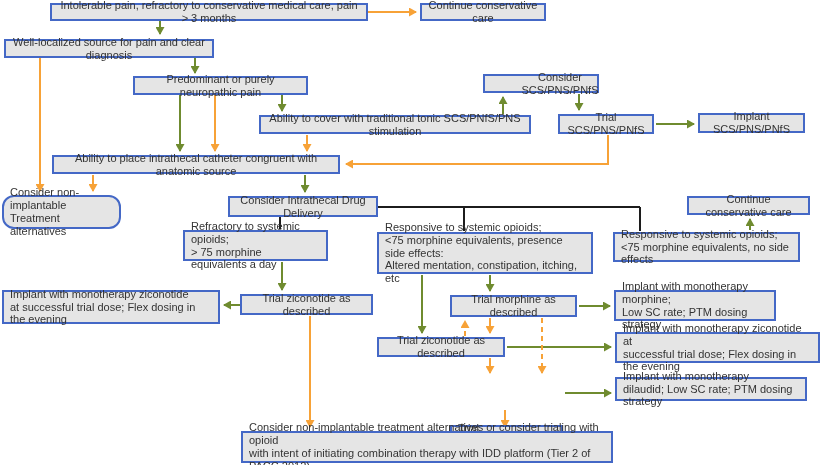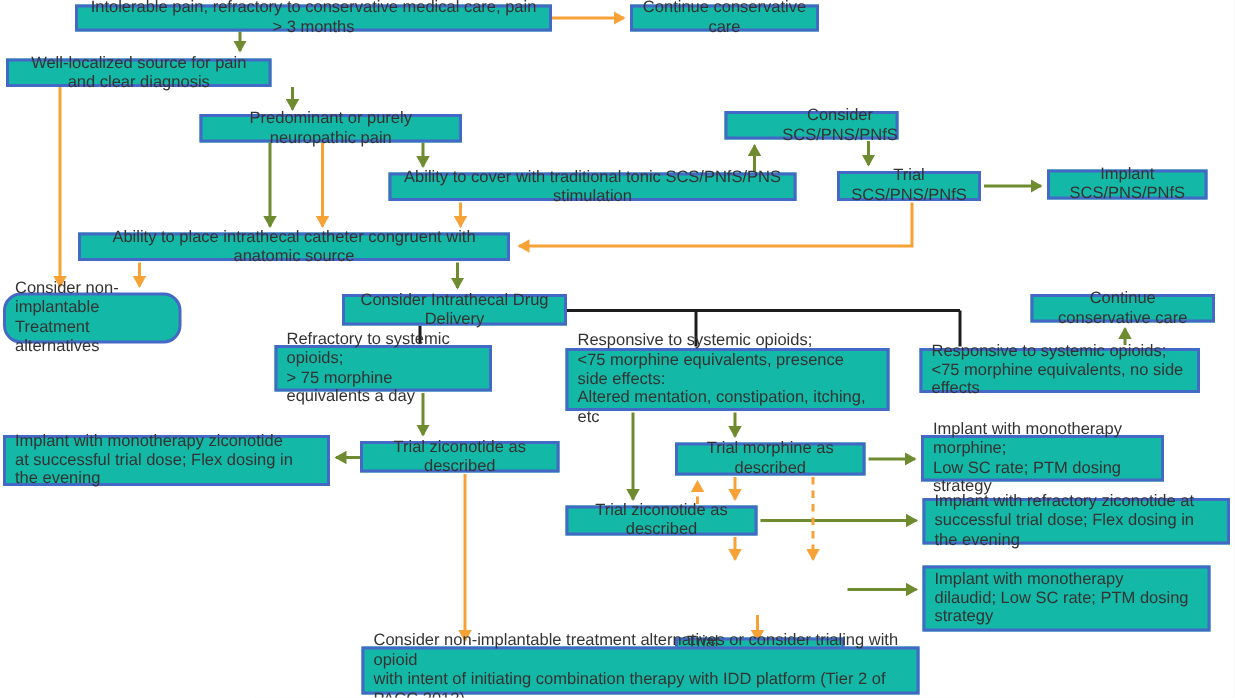--- a/index.html
+++ b/index.html
@@ -4,21 +4,21 @@
 <style>
   html,body { margin:0; padding:0; }
   body { background:#e9e9e9; font-family:"Liberation Sans", sans-serif; }
   #canvas {
     position:relative; width:823px; height:465px;
     background:var(--background,#fff); overflow:hidden;
     font-family:"Liberation Sans", sans-serif;
   }
   .box {
     position:absolute; box-sizing:border-box;
-    background:#14b8a6; border:2px solid var(--box-border,#4468c6);
+    background:#e5e5e5; border:2px solid var(--box-border,#4468c6);
     color:var(--text,#333); font-size:11px; line-height:1.18;
     white-space:pre-line; display:flex; align-items:center;
     padding:1px 6px; z-index:2;
   }
   .box.center { justify-content:center; text-align:center; }
   .box.left   { justify-content:flex-start; text-align:left; }
   #arrows { position:absolute; left:0; top:0; z-index:1; }
   #arrows path { fill:none; stroke-width:2; }
   .ag   { stroke:var(--arrow-green,#6f8b2f); }
   .ao   { stroke:var(--arrow-orange,#f7a237); }
@@ -74,21 +74,21 @@
     <path class="ao dash" marker-end="url(#mo)" d="M542,318 V373"></path>
 
     <path class="ab" d="M280,217 V229"></path>
     <path class="ab" d="M378,207 H640"></path>
     <path class="ab" d="M464,207 V231"></path>
     <path class="ab" d="M640,207 V231"></path>
   </svg>
 
   <div class="box center" style="left:50px;top:3px;width:318px;height:18px;">Intolerable pain, refractory to conservative medical care, pain &gt; 3 months</div>
   <div class="box center" style="left:420px;top:3px;width:126px;height:18px;">Continue conservative care</div>
-  <div class="box center" style="left:4px;top:39px;width:177px;height:19px;">Well-localized source for pain and clear diagnosis</div>
+  <div class="box center" style="left:4px;top:39px;width:210px;height:19px;">Well-localized source for pain and clear diagnosis</div>
   <div class="box center" style="left:133px;top:76px;width:175px;height:19px;">Predominant or purely neuropathic pain</div>
   <div class="box center" style="left:483px;top:74px;width:116px;height:19px;padding-left:44px;">Consider SCS/PNS/PNfS</div>
   <div class="box center" style="left:259px;top:115px;width:272px;height:19px;">Ability to cover with traditional tonic SCS/PNfS/PNS stimulation</div>
   <div class="box center" style="left:558px;top:114px;width:96px;height:20px;">Trial SCS/PNS/PNfS</div>
   <div class="box center" style="left:52px;top:155px;width:288px;height:19px;">Ability to place intrathecal catheter congruent with anatomic source</div>
   <div class="box center" style="left:698px;top:113px;width:107px;height:20px;">Implant SCS/PNS/PNfS</div>
   <div class="box left" style="left:2px;top:195px;width:119px;height:34px;border-radius:12px;">Consider non-implantable
 Treatment alternatives</div>
   <div class="box center" style="left:228px;top:196px;width:150px;height:21px;">Consider Intrathecal Drug Delivery</div>
   <div class="box center" style="left:687px;top:196px;width:123px;height:19px;">Continue conservative care</div>
@@ -101,20 +101,20 @@
 &lt;75 morphine equivalents, no side effects</div>
   <div class="box left" style="left:2px;top:290px;width:218px;height:34px;">Implant with monotherapy ziconotide
 at successful trial dose; Flex dosing in the evening</div>
   <div class="box center" style="left:240px;top:294px;width:133px;height:21px;">Trial ziconotide as described</div>
   <div class="box center" style="left:450px;top:295px;width:127px;height:22px;">Trial morphine as described</div>
   <div class="box center" style="left:377px;top:337px;width:128px;height:20px;">Trial ziconotide as described</div>
   <div class="box left" style="left:450px;top:377px;width:113px;height:32px;margin-top:48px;">Trial hydromorphoneas
 described</div>
   <div class="box left" style="left:614px;top:290px;width:162px;height:31px;">Implant with monotherapy morphine;
 Low SC rate; PTM dosing strategy</div>
-  <div class="box left" style="left:615px;top:332px;width:205px;height:31px;">Implant with refractory ziconotide at
+  <div class="box left" style="left:615px;top:332px;width:205px;height:31px;">Implant with monotherapy ziconotide at
 successful trial dose; Flex dosing in the evening</div>
-  <div class="box left" style="left:615px;top:377px;width:192px;height:44px;">Implant with monotherapy
+  <div class="box left" style="left:615px;top:377px;width:192px;height:24px;">Implant with monotherapy
 dilaudid; Low SC rate; PTM dosing strategy</div>
   <div class="box left" style="left:241px;top:431px;width:372px;height:32px;">Consider non-implantable treatment alternatives or consider trialing with opioid
 with intent of initiating combination therapy with IDD platform (Tier 2 of PACC 2012)</div>
 
 </div>
 
 </body></html>

